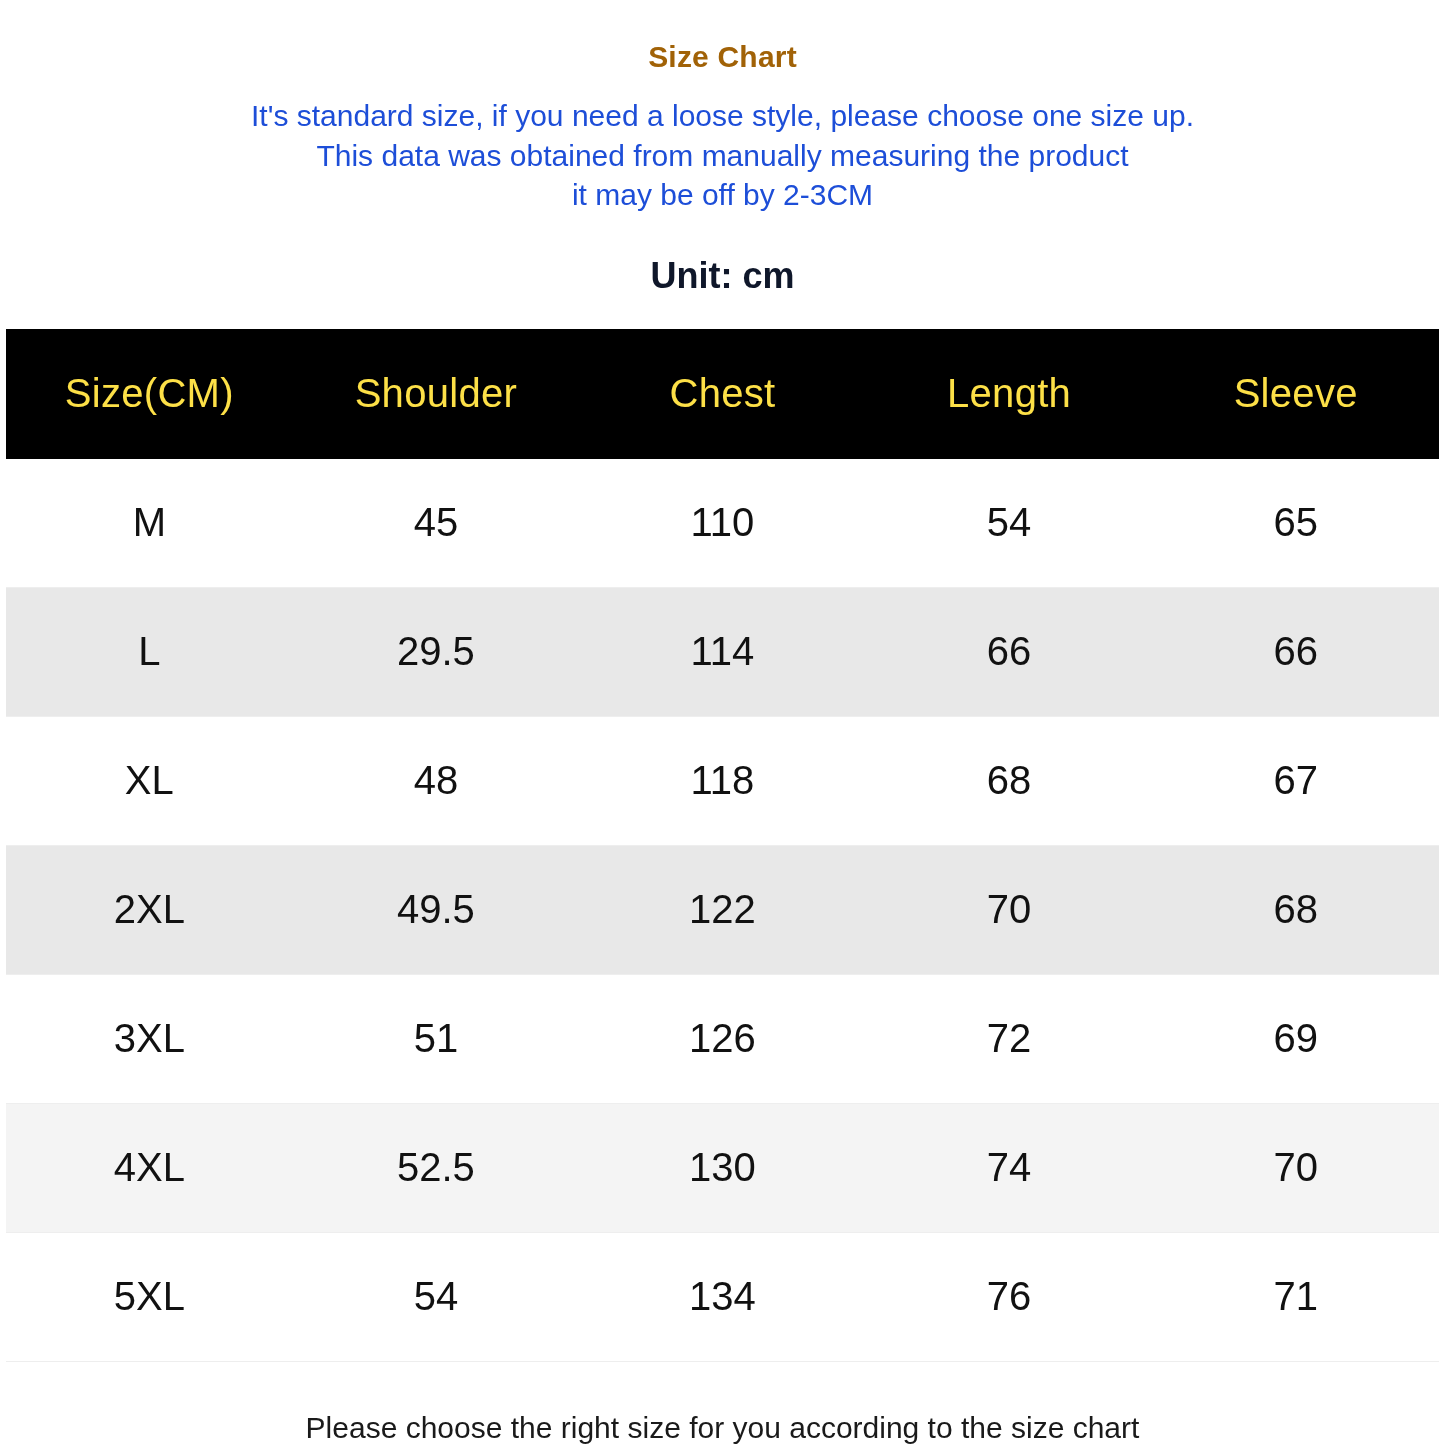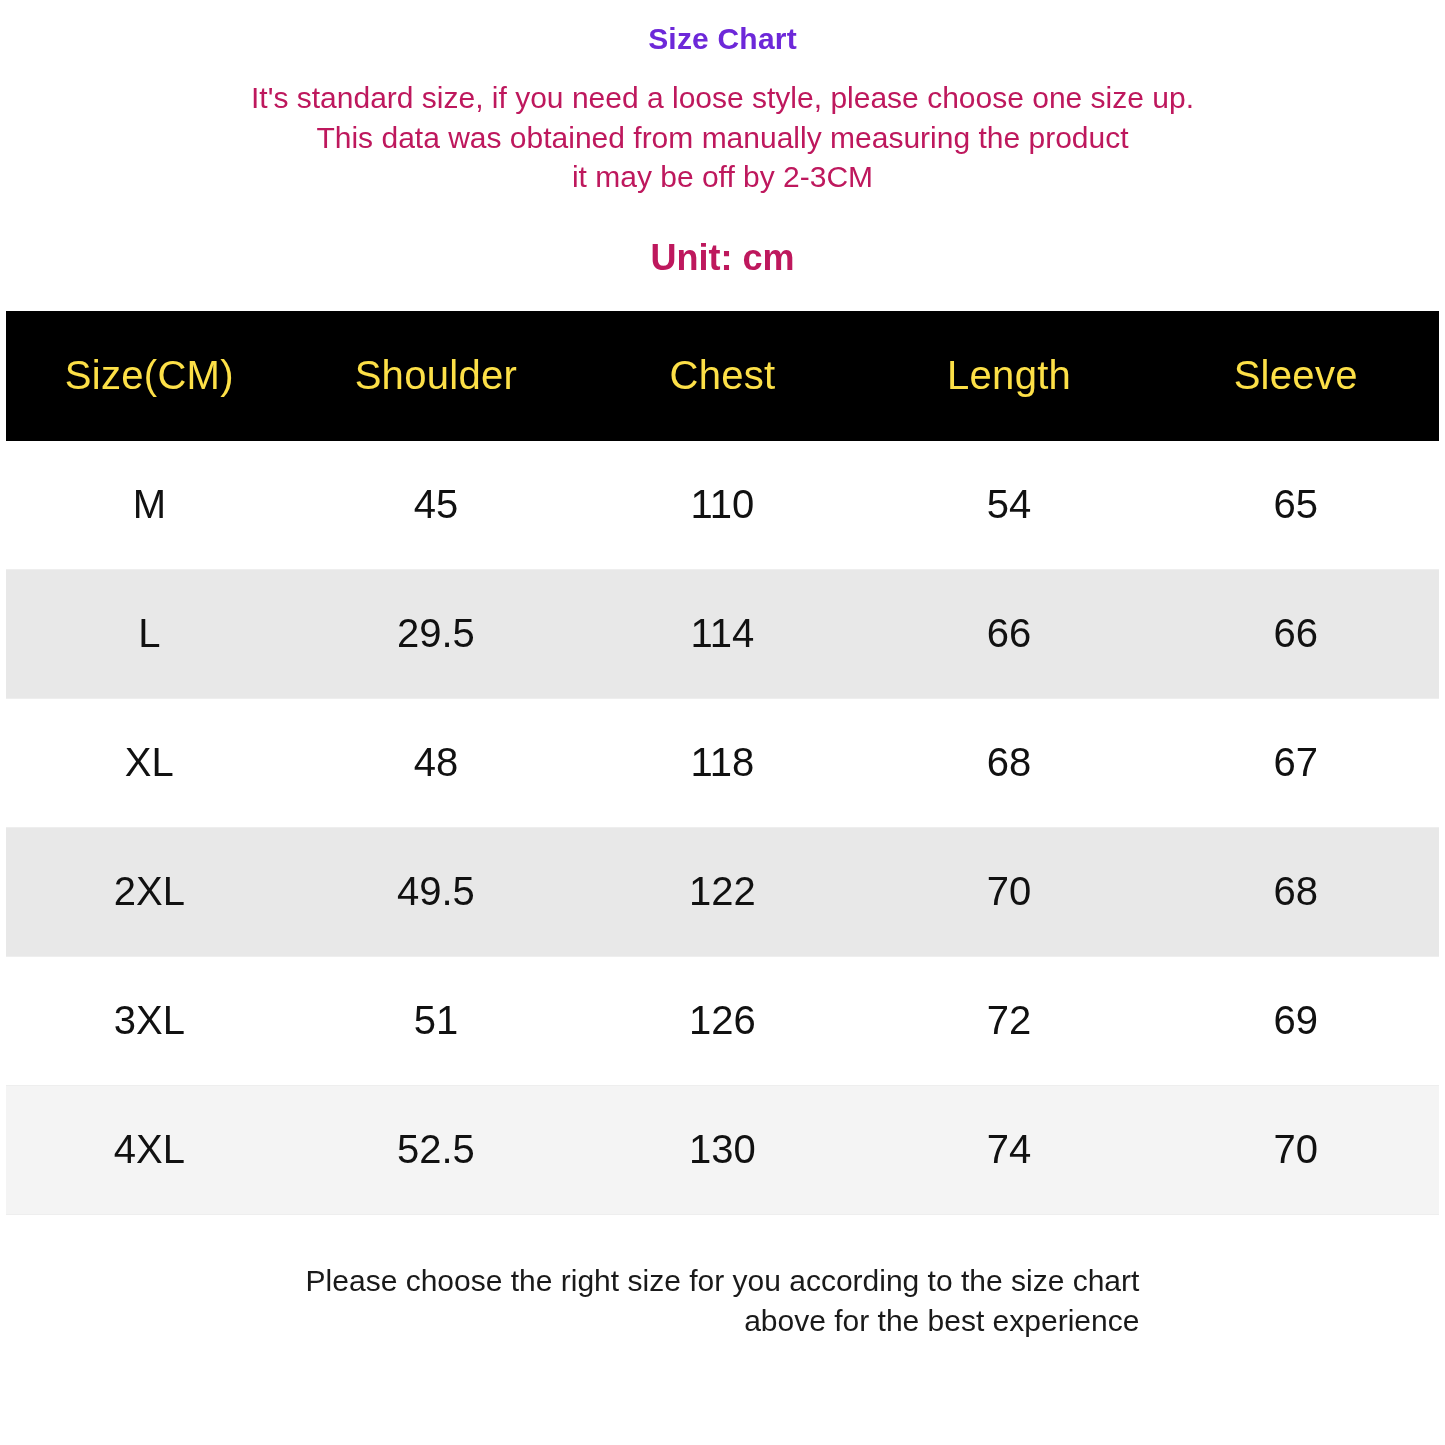--- a/index.html
+++ b/index.html
@@ -19,41 +19,41 @@
     height: 1445px;
     box-sizing: border-box;
     display: flex;
     flex-direction: column;
     align-items: center;
   }
   .title {
     font-size: 30px;
     font-weight: bold;
     letter-spacing: 0.2px;
-    margin-top: 22px;
+    margin-top: 40px;
     text-align: center;
-    color: #6d28d9;
+    color: #a16207;
   }
   .subtitle {
     margin-top: 22px;
     font-size: 30px;
     line-height: 1.32;
     text-align: center;
-    color: #be185d;
+    color: #1d4ed8;
     font-weight: 400;
   }
   .subtitle .line {
     display: block;
   }
   .unit {
     margin-top: 40px;
     font-size: 36px;
     font-weight: bold;
     text-align: center;
-    color: #be185d;
+    color: #0f172a;
   }
   .table-wrap {
     margin-top: 32px;
     width: 1433px;
   }
   table.size-table {
     width: 100%;
     border-collapse: collapse;
     table-layout: fixed;
   }
@@ -160,20 +160,27 @@
           <td>72</td>
           <td>69</td>
         </tr>
         <tr class="alt2">
           <td>4XL</td>
           <td>52.5</td>
           <td>130</td>
           <td>74</td>
           <td>70</td>
         </tr>
+        <tr class="plain">
+          <td>5XL</td>
+          <td>54</td>
+          <td>134</td>
+          <td>76</td>
+          <td>71</td>
+        </tr>
       </tbody>
     </table>
   </div>
 
   <div class="footer">
     <span class="line">Please choose the right size for you according to the size chart</span>
     <span class="line">above for the best experience</span>
   </div>
 
 </div>

